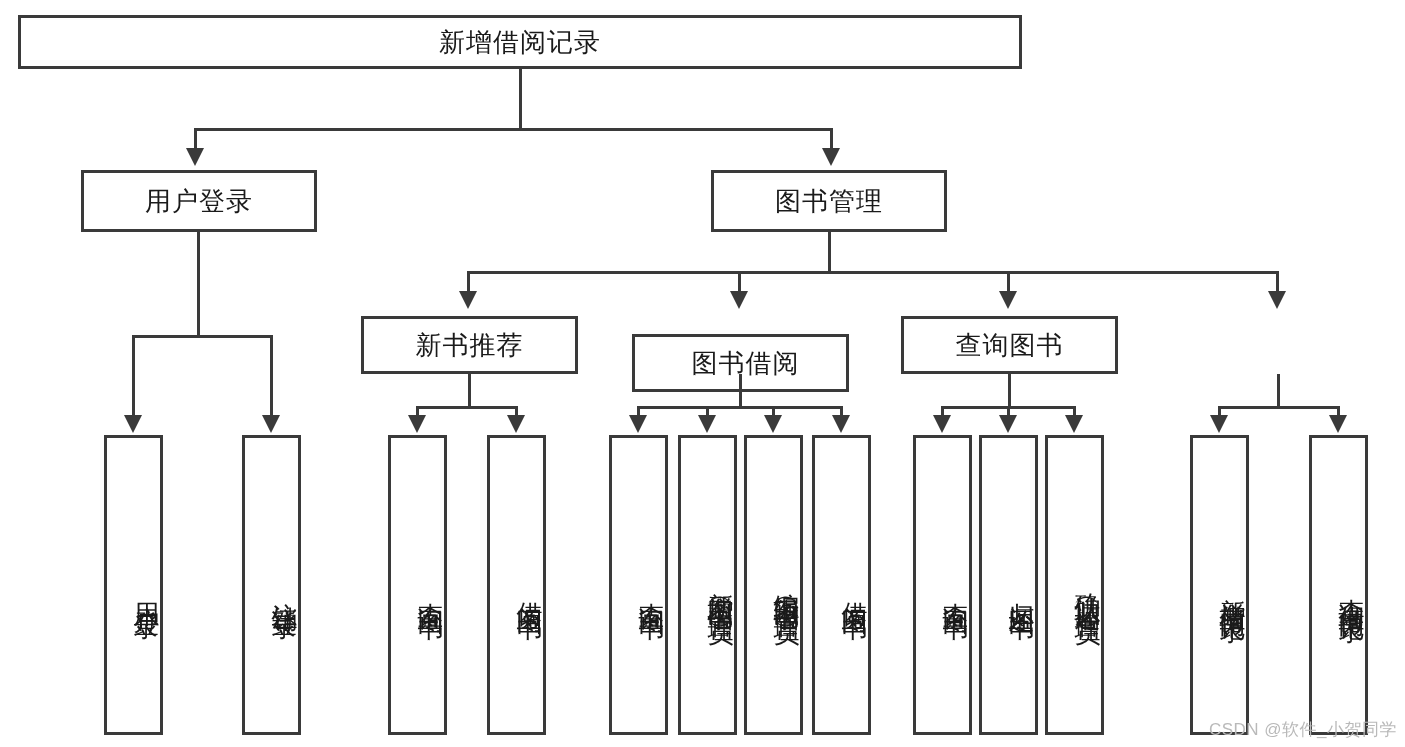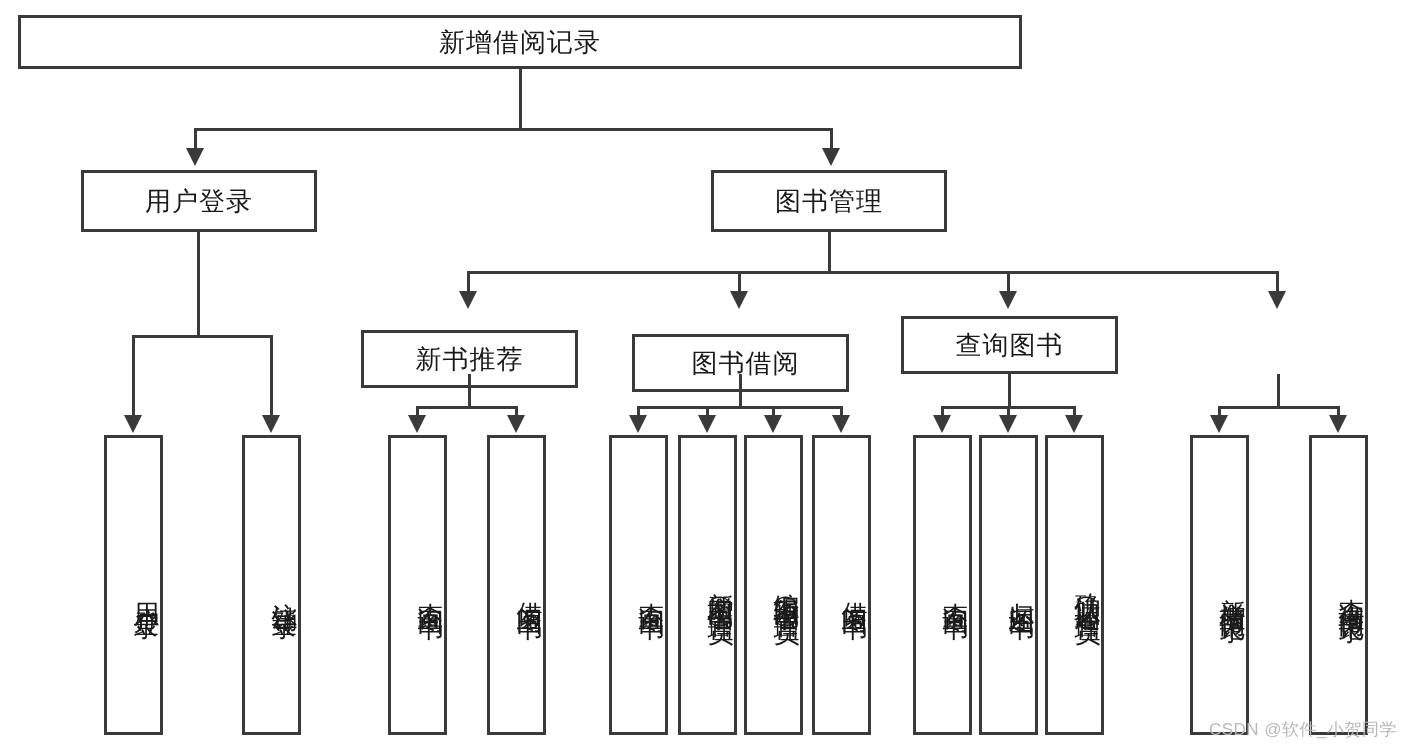--- a/index.html
+++ b/index.html
@@ -115,21 +115,21 @@
   <div class="ln-h" style="left:467px; top:271px; width:811px;"></div>
   <div class="ln-v" style="left:467px; top:271px; height:22px;"></div>
   <div class="arrow" style="left:459px; top:291px;"></div>
   <div class="ln-v" style="left:738px; top:271px; height:22px;"></div>
   <div class="arrow" style="left:730px; top:291px;"></div>
   <div class="ln-v" style="left:1007px; top:271px; height:22px;"></div>
   <div class="arrow" style="left:999px; top:291px;"></div>
   <div class="ln-v" style="left:1276px; top:271px; height:22px;"></div>
   <div class="arrow" style="left:1268px; top:291px;"></div>
 
-  <div class="node horiz" style="left:361px; top:316px; width:217px; height:58px;margin-top:14px;">
+  <div class="node horiz" style="left:361px; top:316px; width:217px; height:58px;">
     <span>新书推荐</span>
   </div>
   <div class="node horiz" style="left:632px; top:334px; width:217px; height:58px;padding-left:10px;">
     <span>图书借阅</span>
   </div>
   <div class="node horiz" style="left:901px; top:316px; width:217px; height:58px;">
     <span>查询图书</span>
   </div>
 
   <div class="ln-v" style="left:468px; top:374px; height:34px;"></div>

